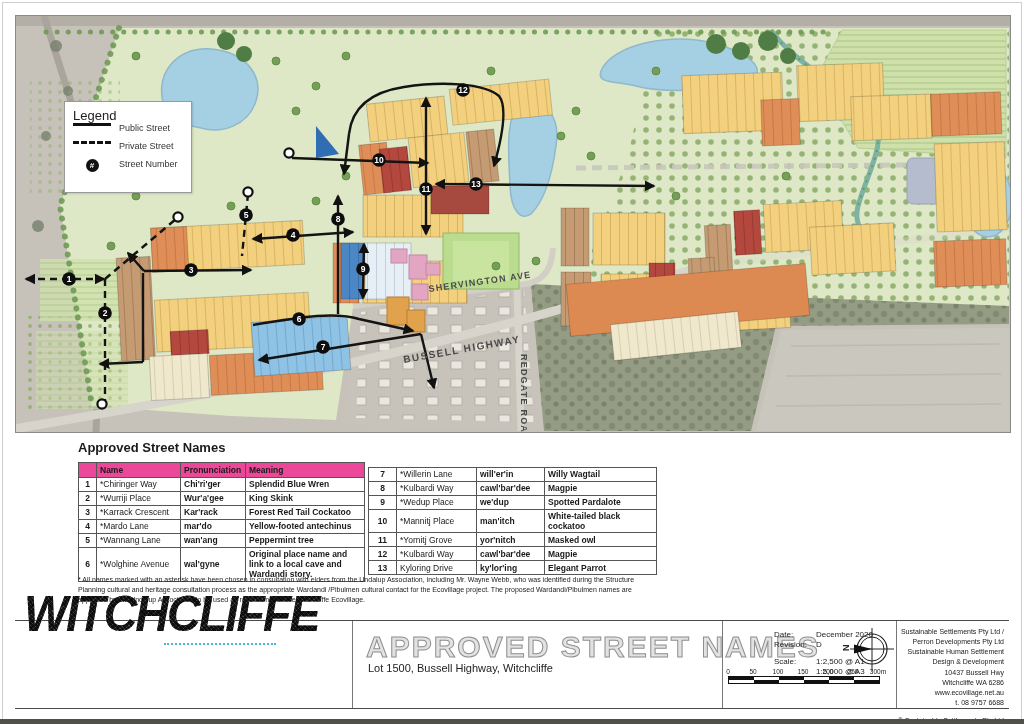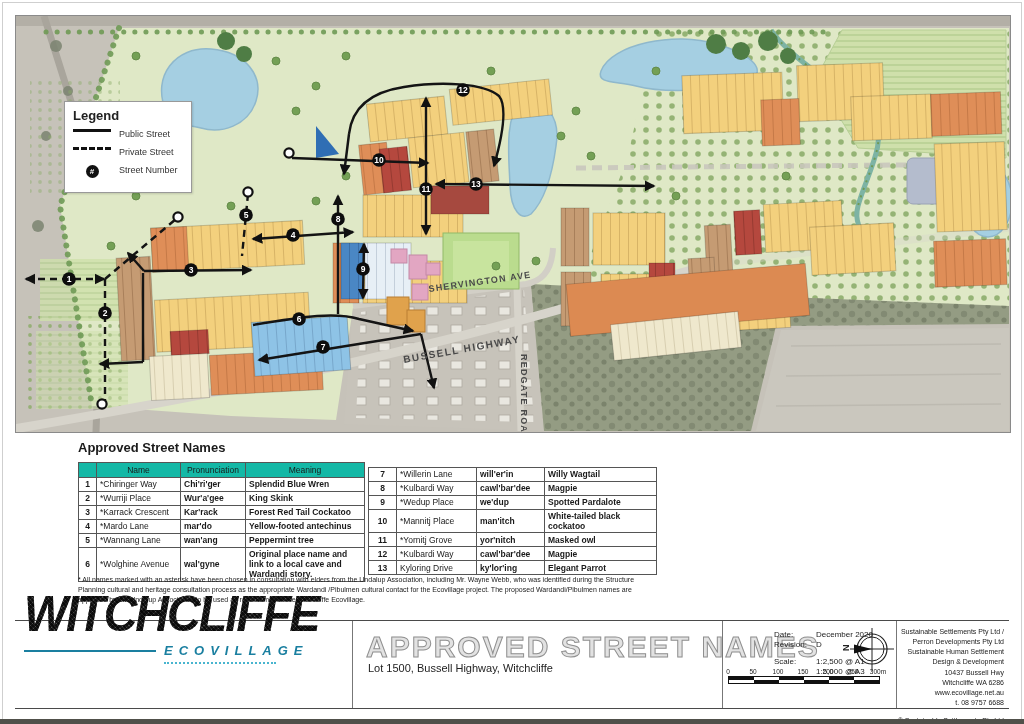--- a/index.html
+++ b/index.html
@@ -2,34 +2,34 @@
 <html><head>
 <meta charset="utf-8">
 <style>
   html,body{margin:0;padding:0;}
   body{width:1024px;height:724px;position:relative;background:#ffffff;font-family:"Liberation Sans",sans-serif;overflow:hidden;}
   .page-border{position:absolute;inset:2px;border:1px solid #cfcfcf;pointer-events:none;}
   
   .map-wrap{position:absolute;left:15px;top:15px;width:994px;height:416px;border:1px solid #8a8a8a;background:#dfe8c6;}
   .map-wrap svg{position:absolute;inset:0;}
   .legend-box{position:absolute;left:48px;top:85px;width:128px;height:92px;background:#fff;border:1px solid #999;box-shadow:1px 1px 2px rgba(0,0,0,.15);padding:6px 8px;box-sizing:border-box;}
-  .legend-title{font-size:13px;font-weight:bold;color:#222;margin-bottom:6px;}
+  .legend-title{font-size:13px;font-weight:normal;color:#222;}
   .legend-row{display:flex;gap:8px;margin-bottom:8px;}
   .legend-row .lbl{font-size:9px;color:#333;}
   .sym-solid{width:38px;height:3px;background:#111;}
   .sym-dash{width:38px;height:0;border-top:3px dashed #111;}
   .sym-num{width:38px;display:flex;justify-content:center;}
   .numcircle{width:13px;height:13px;border-radius:50%;background:#111;color:#fff;font-size:8px;font-weight:bold;display:flex;align-items:center;justify-content:center;}
   
   .tbl-heading{position:absolute;left:78px;top:440px;font-size:13px;font-weight:bold;color:#1a1a1a;}
   table.streets{position:absolute;border-collapse:collapse;font-size:8.5px;color:#1a1a1a;table-layout:fixed;}
   table.left-tbl{left:78px;top:462px;width:286px;}
   table.right-tbl{left:368px;top:467px;width:288px;}
   table.streets th,table.streets td{border:1px solid #555;padding:1px 3px;line-height:1.2;overflow:hidden;}
-  table.streets th{background:#14b8a6;text-align:center;font-weight:normal;height:12px;}
+  table.streets th{background:#ec4899;text-align:left;font-weight:bold;height:12px;}
   table.streets td{height:11px;background:#fff;font-weight:bold;}
   table.streets td.num{text-align:center;font-weight:bold;}
   table.streets td.name{font-weight:normal;}
   .footnote{position:absolute;left:78px;top:575px;width:565px;font-size:7px;line-height:1.45;color:#222;}
   
   .tb-top{position:absolute;left:15px;top:620px;width:994px;border-top:1px solid #4a4a4a;}
   .tb-bottom{position:absolute;left:15px;top:708px;width:994px;border-top:1px solid #4a4a4a;}
   .tb-div{position:absolute;top:621px;height:87px;border-left:1px solid #777;}
   .bottom-shadow{position:absolute;left:0px;top:719px;width:1024px;height:5px;background:#50504a;}
   .logo{position:absolute;left:24px;top:589px;width:320px;font-style:italic;}
@@ -470,24 +470,20 @@
 <div class="footnote">* All names marked with an asterisk have been chosen in consultation with elders from the Undalup Association, including Mr. Wayne Webb, who was identified during the Structure Planning cultural and heritage consultation process as the appropriate Wardandi /Pibulmen cultural contact for the Ecovillage project. The proposed Wardandi/Pibulmen names are approved by the Undalup Association to be used as road names in the Witchcliffe Ecovillage.</div>
 
 <div class="tb-top"></div>
 <div class="tb-bottom"></div>
 <div class="tb-div" style="left:352px;"></div>
 <div class="tb-div" style="left:722px;"></div>
 <div class="tb-div" style="left:896px;"></div>
 
 <div class="logo">
   <div class="logo-word">WITCHCLIFFE</div>
-  <div class="logo-sub">
-    <div class="logo-line"></div>
-    <div class="logo-sub-txt">ECOVILLAGE</div>
-  </div>
   <div class="logo-dots"></div>
 </div>
 
 <div class="big-title">APPROVED STREET NAMES</div>
 <div class="sub-title">Lot 1500, Bussell Highway, Witchcliffe</div>
 
 <div class="meta">
   <div class="meta-row">
       <span class="ml">Date:</span>
       <span>December 2020</span>

